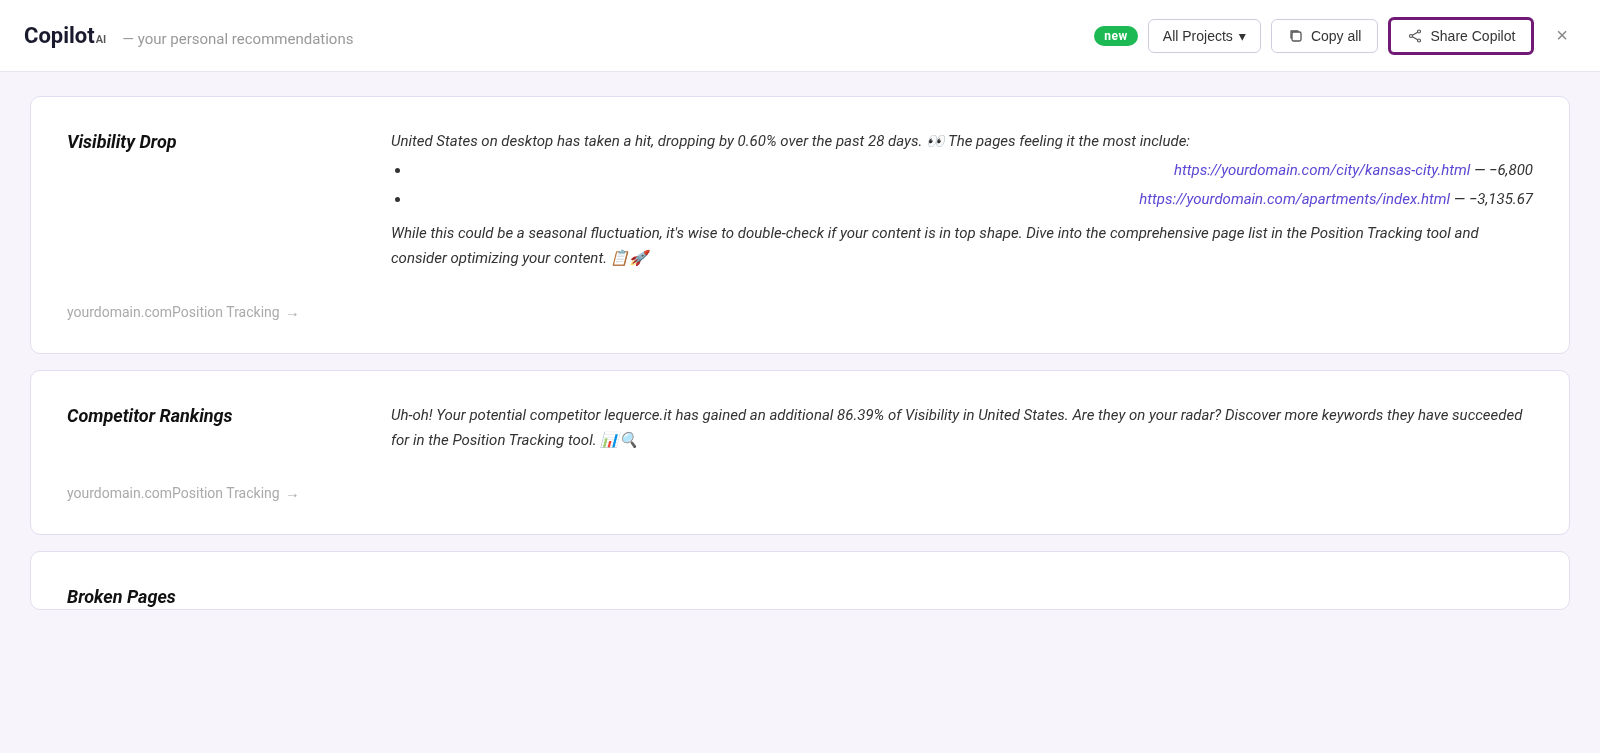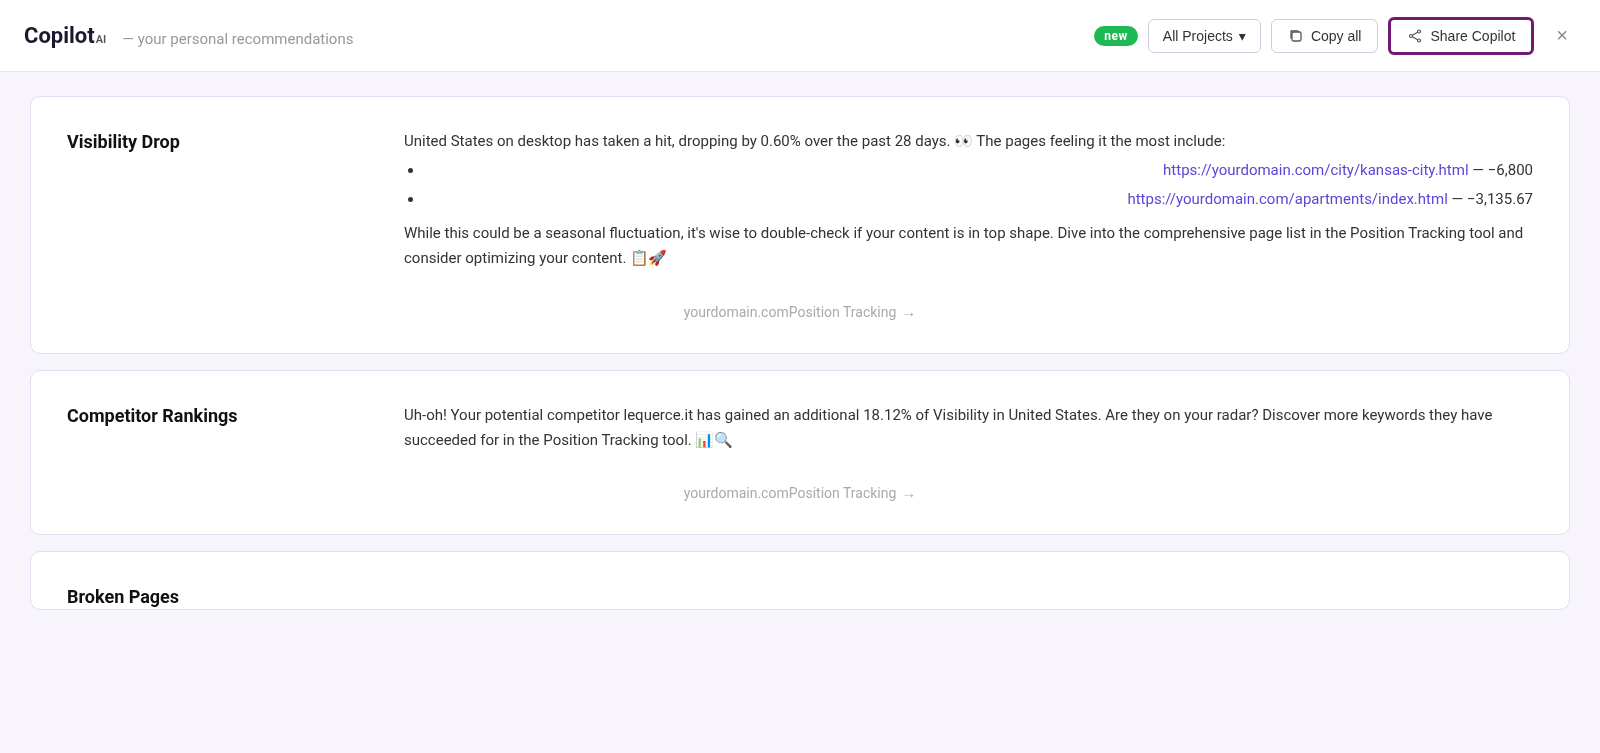--- a/index.html
+++ b/index.html
@@ -138,21 +138,22 @@
       background: #ffffff;
       border-radius: 10px;
       border: 1px solid #e2ddf0;
       padding: 32px 36px;
       display: flex;
       flex-direction: column;
     }
 
     .card-body {
       display: flex;
-      gap: 17px;
+      gap: 4px;
+      font-style: italic;
     }
 
     .card-label {
       width: 320px;
       flex-shrink: 0;
       font-size: 18px;
       font-weight: 700;
       color: #111;
       padding-top: 2px;
     }
@@ -168,21 +169,21 @@
       margin: 4px 0 10px 20px;
       text-align: right;
     }
 
     .card-content li {
       margin-bottom: 4px;
     }
 
     .card-footer {
       display: flex;
-      justify-content: center;
+      justify-content: flex-start;
       align-items: center;
       margin-top: 24px;
       padding-top: 8px;
     }
 
     .card-domain {
       font-size: 14px;
       color: #aaa;
     }
 
@@ -268,21 +269,21 @@
           <span>Position Tracking</span>
           <span class="arrow-right">→</span>
         </a>
       </div>
     </div>
 
     <div class="card">
       <div class="card-body">
         <div class="card-label">Competitor Rankings</div>
         <div class="card-content">
-          <p>Uh-oh! Your potential competitor lequerce.it has gained an additional 18.12% of Visibility in United States. Are they on your radar? Discover more keywords they have succeeded for in the Position Tracking tool. 📊🔍</p>
+          <p>Uh-oh! Your potential competitor lequerce.it has gained an additional 86.39% of Visibility in United States. Are they on your radar? Discover more keywords they have succeeded for in the Position Tracking tool. 📊🔍</p>
         </div>
       </div>
       <div class="card-footer">
         <span class="card-domain">yourdomain.com</span>
         <a class="card-link">
           <span>Position Tracking</span>
           <span class="arrow-right">→</span>
         </a>
       </div>
     </div>

